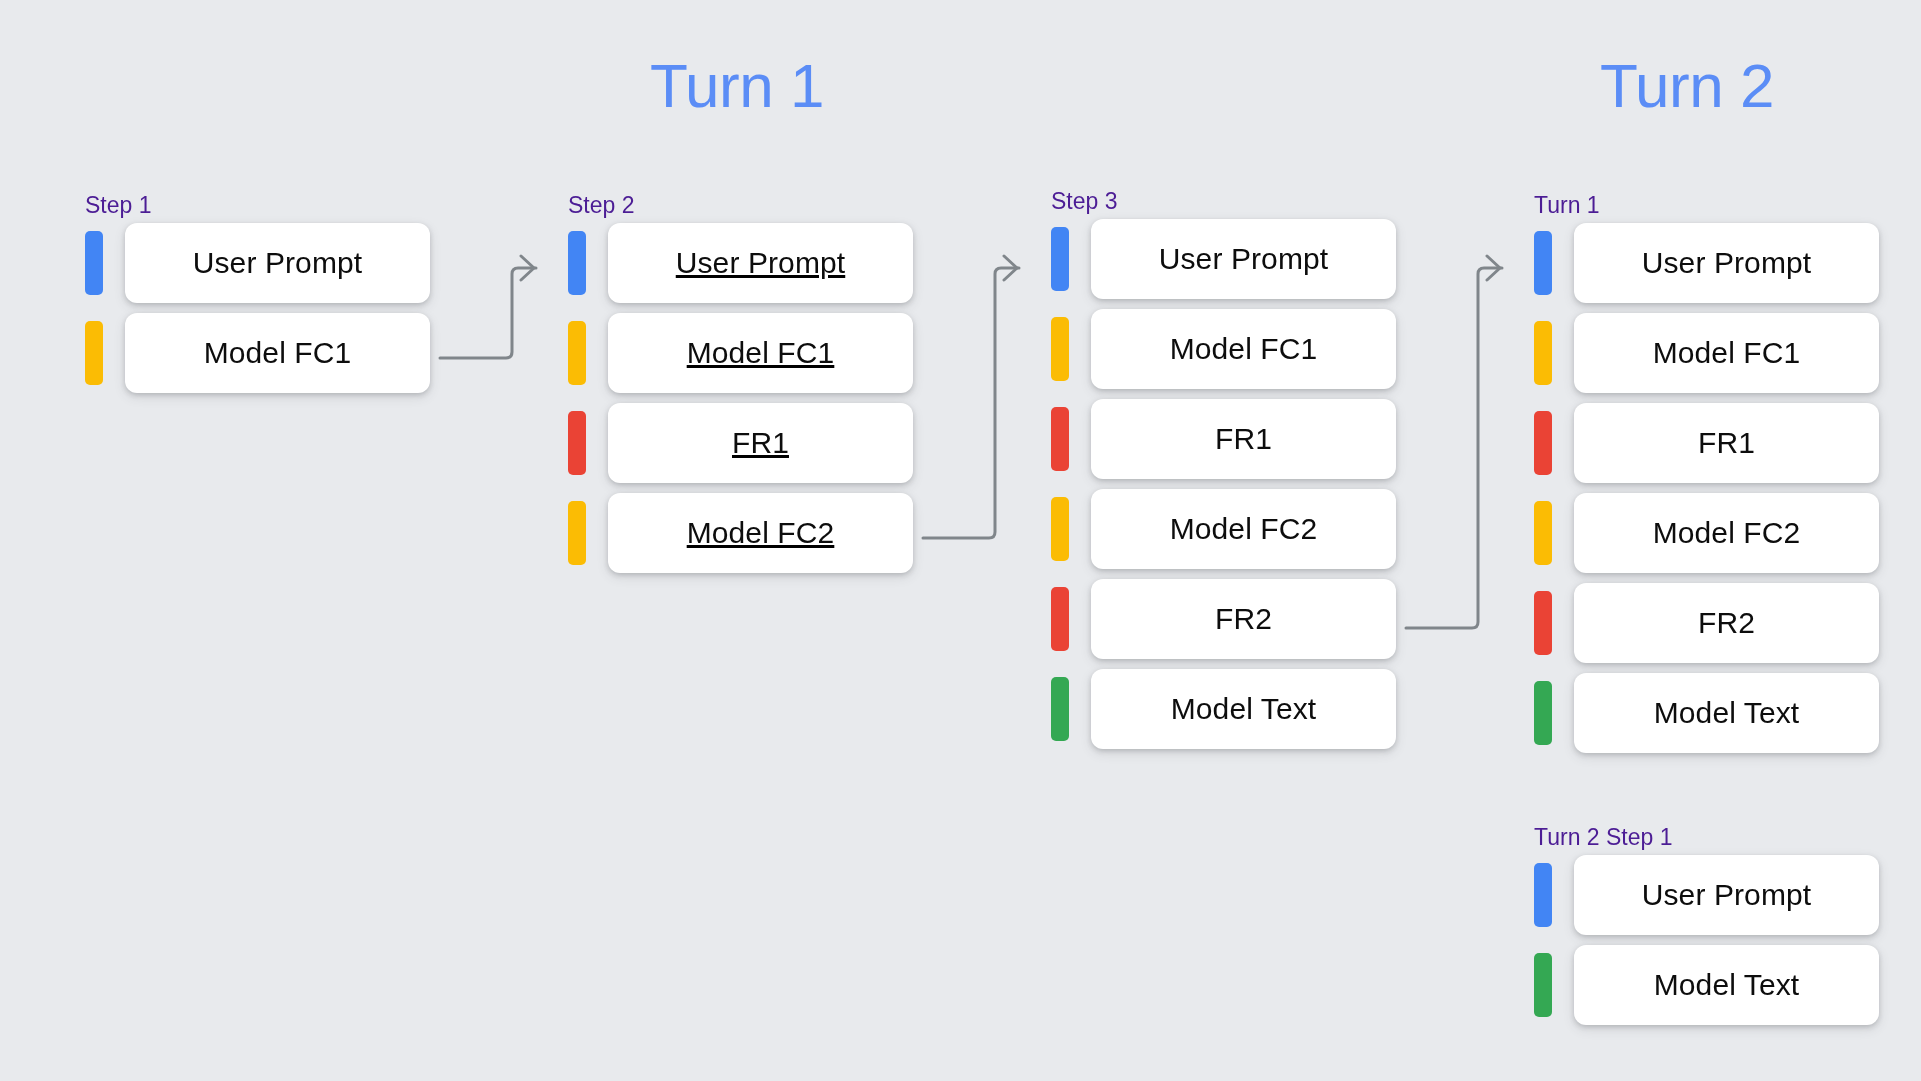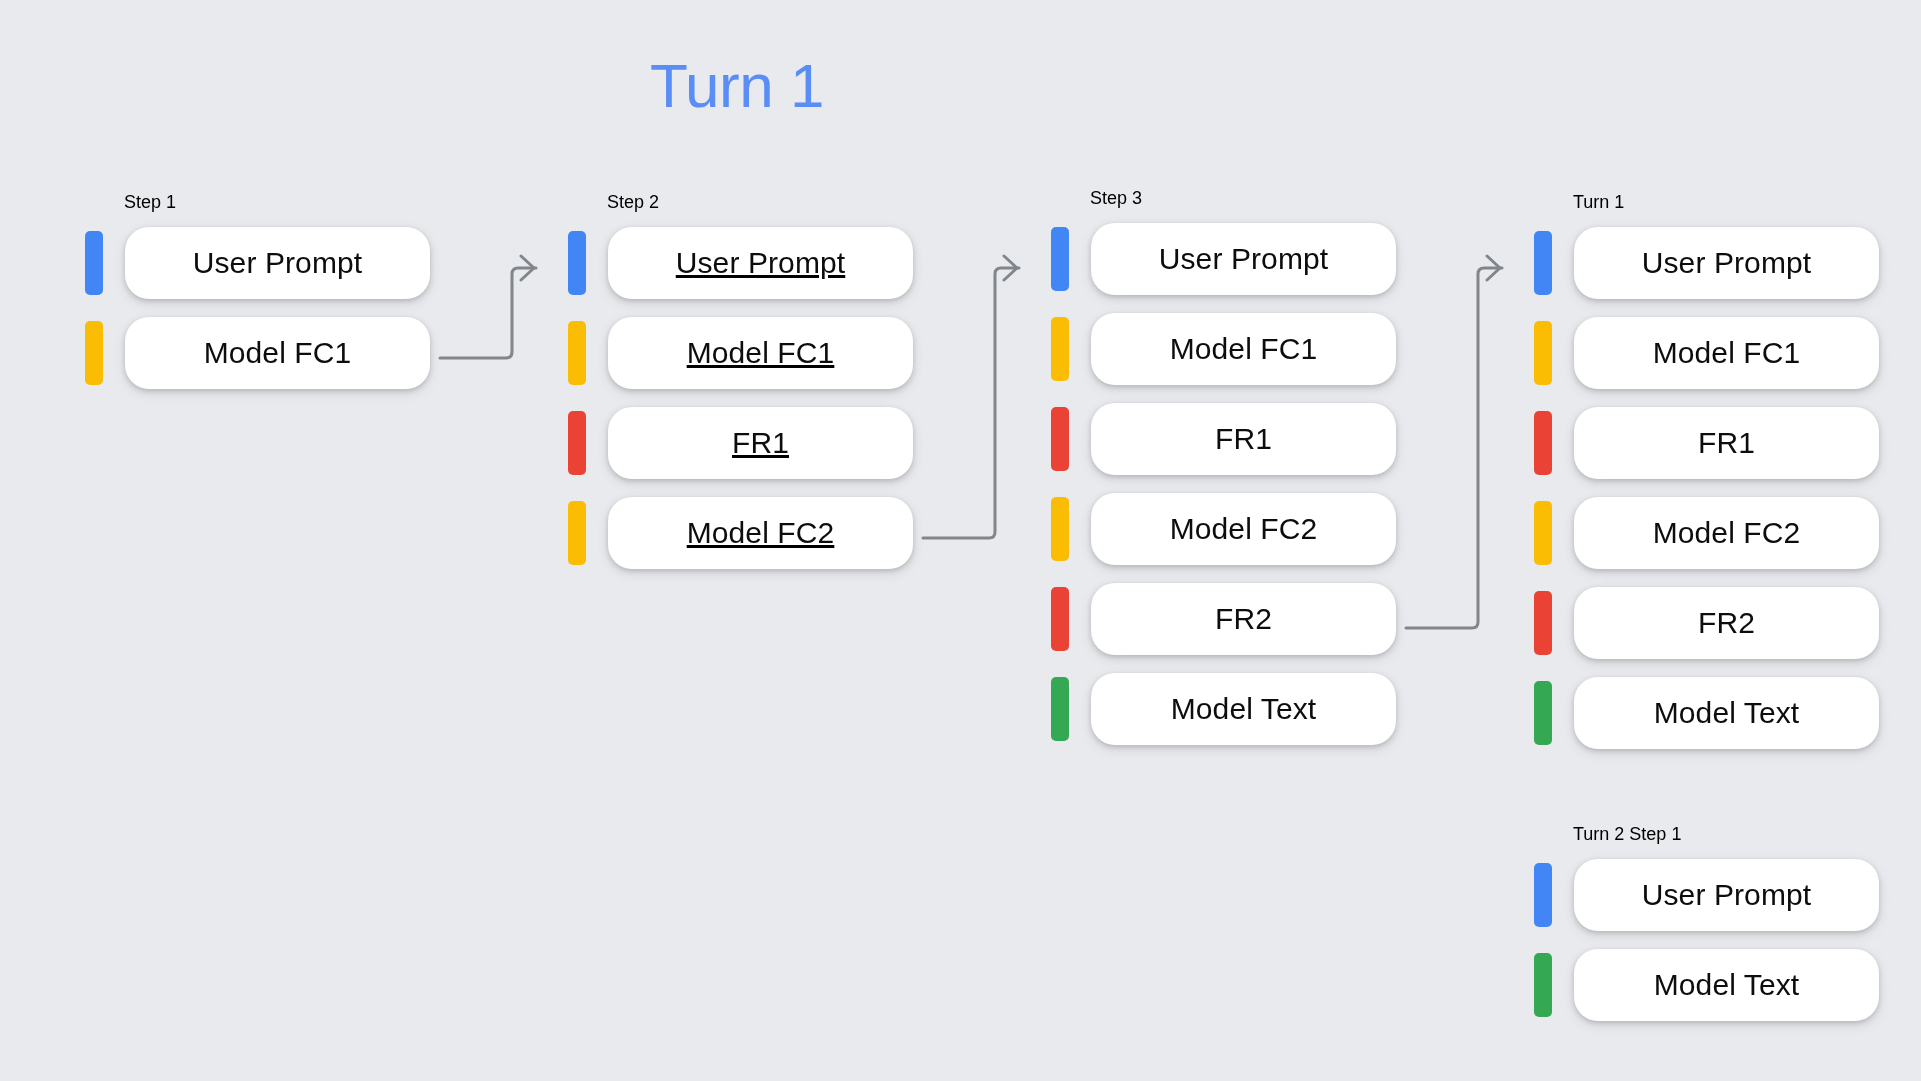--- a/index.html
+++ b/index.html
@@ -34,25 +34,24 @@
   #turn-title-2 { left: 1600px; top: 55px; }
 
   
   .column {
     position: absolute;
   }
   .column-label {
     position: absolute;
     left: 0;
     top: -36px;
-    font-size: 18px;
-    color: #000000;
+    font-size: 23px;
+    color: #4c1d95;
     font-weight: 400;
     white-space: nowrap;
-    margin-left: 39px;
   }
   .rows {
     position: relative;
   }
   .row {
     position: relative;
     display: flex;
     align-items: center;
     height: 70px;
     margin-bottom: 20px;
@@ -61,23 +60,23 @@
 
   .bar {
     width: 18px;
     height: 64px;
     border-radius: 5px;
     flex: 0 0 auto;
   }
   .card {
     margin-left: 22px;
     flex: 1 1 auto;
-    height: 72px;
+    height: 80px;
     background: #ffffff;
-    border-radius: 24px;
+    border-radius: 12px;
     box-shadow: 0 2px 5px rgba(60,64,67,0.22), 0 4px 12px rgba(60,64,67,0.13);
     display: flex;
     align-items: center;
     justify-content: center;
   }
   .card-label {
     font-size: 30px;
     color: #0d0d0d;
     font-weight: 400;
     letter-spacing: 0.1px;
@@ -107,20 +106,21 @@
     stroke-linecap: round;
     stroke-linejoin: round;
   }
 </style>
 </head>
 <body>
 
 <div id="canvas">
 
   <div class="turn-title" id="turn-title-1">Turn 1</div>
+  <div class="turn-title" id="turn-title-2">Turn 2</div>
 
   <svg id="connectors" viewBox="0 0 1921 1081" xmlns="http://www.w3.org/2000/svg">
 
     <g>
       <path class="conn-path" d="M 440 358 L 506 358 Q 512 358 512 352 L 512 274 Q 512 268 518 268 L 536 268"></path>
       <path class="conn-head" d="M 521 256 L 534 268 L 521 280"></path>
     </g>
 
     <g>
       <path class="conn-path" d="M 923 538 L 989 538 Q 995 538 995 532 L 995 274 Q 995 268 1001 268 L 1019 268"></path>

